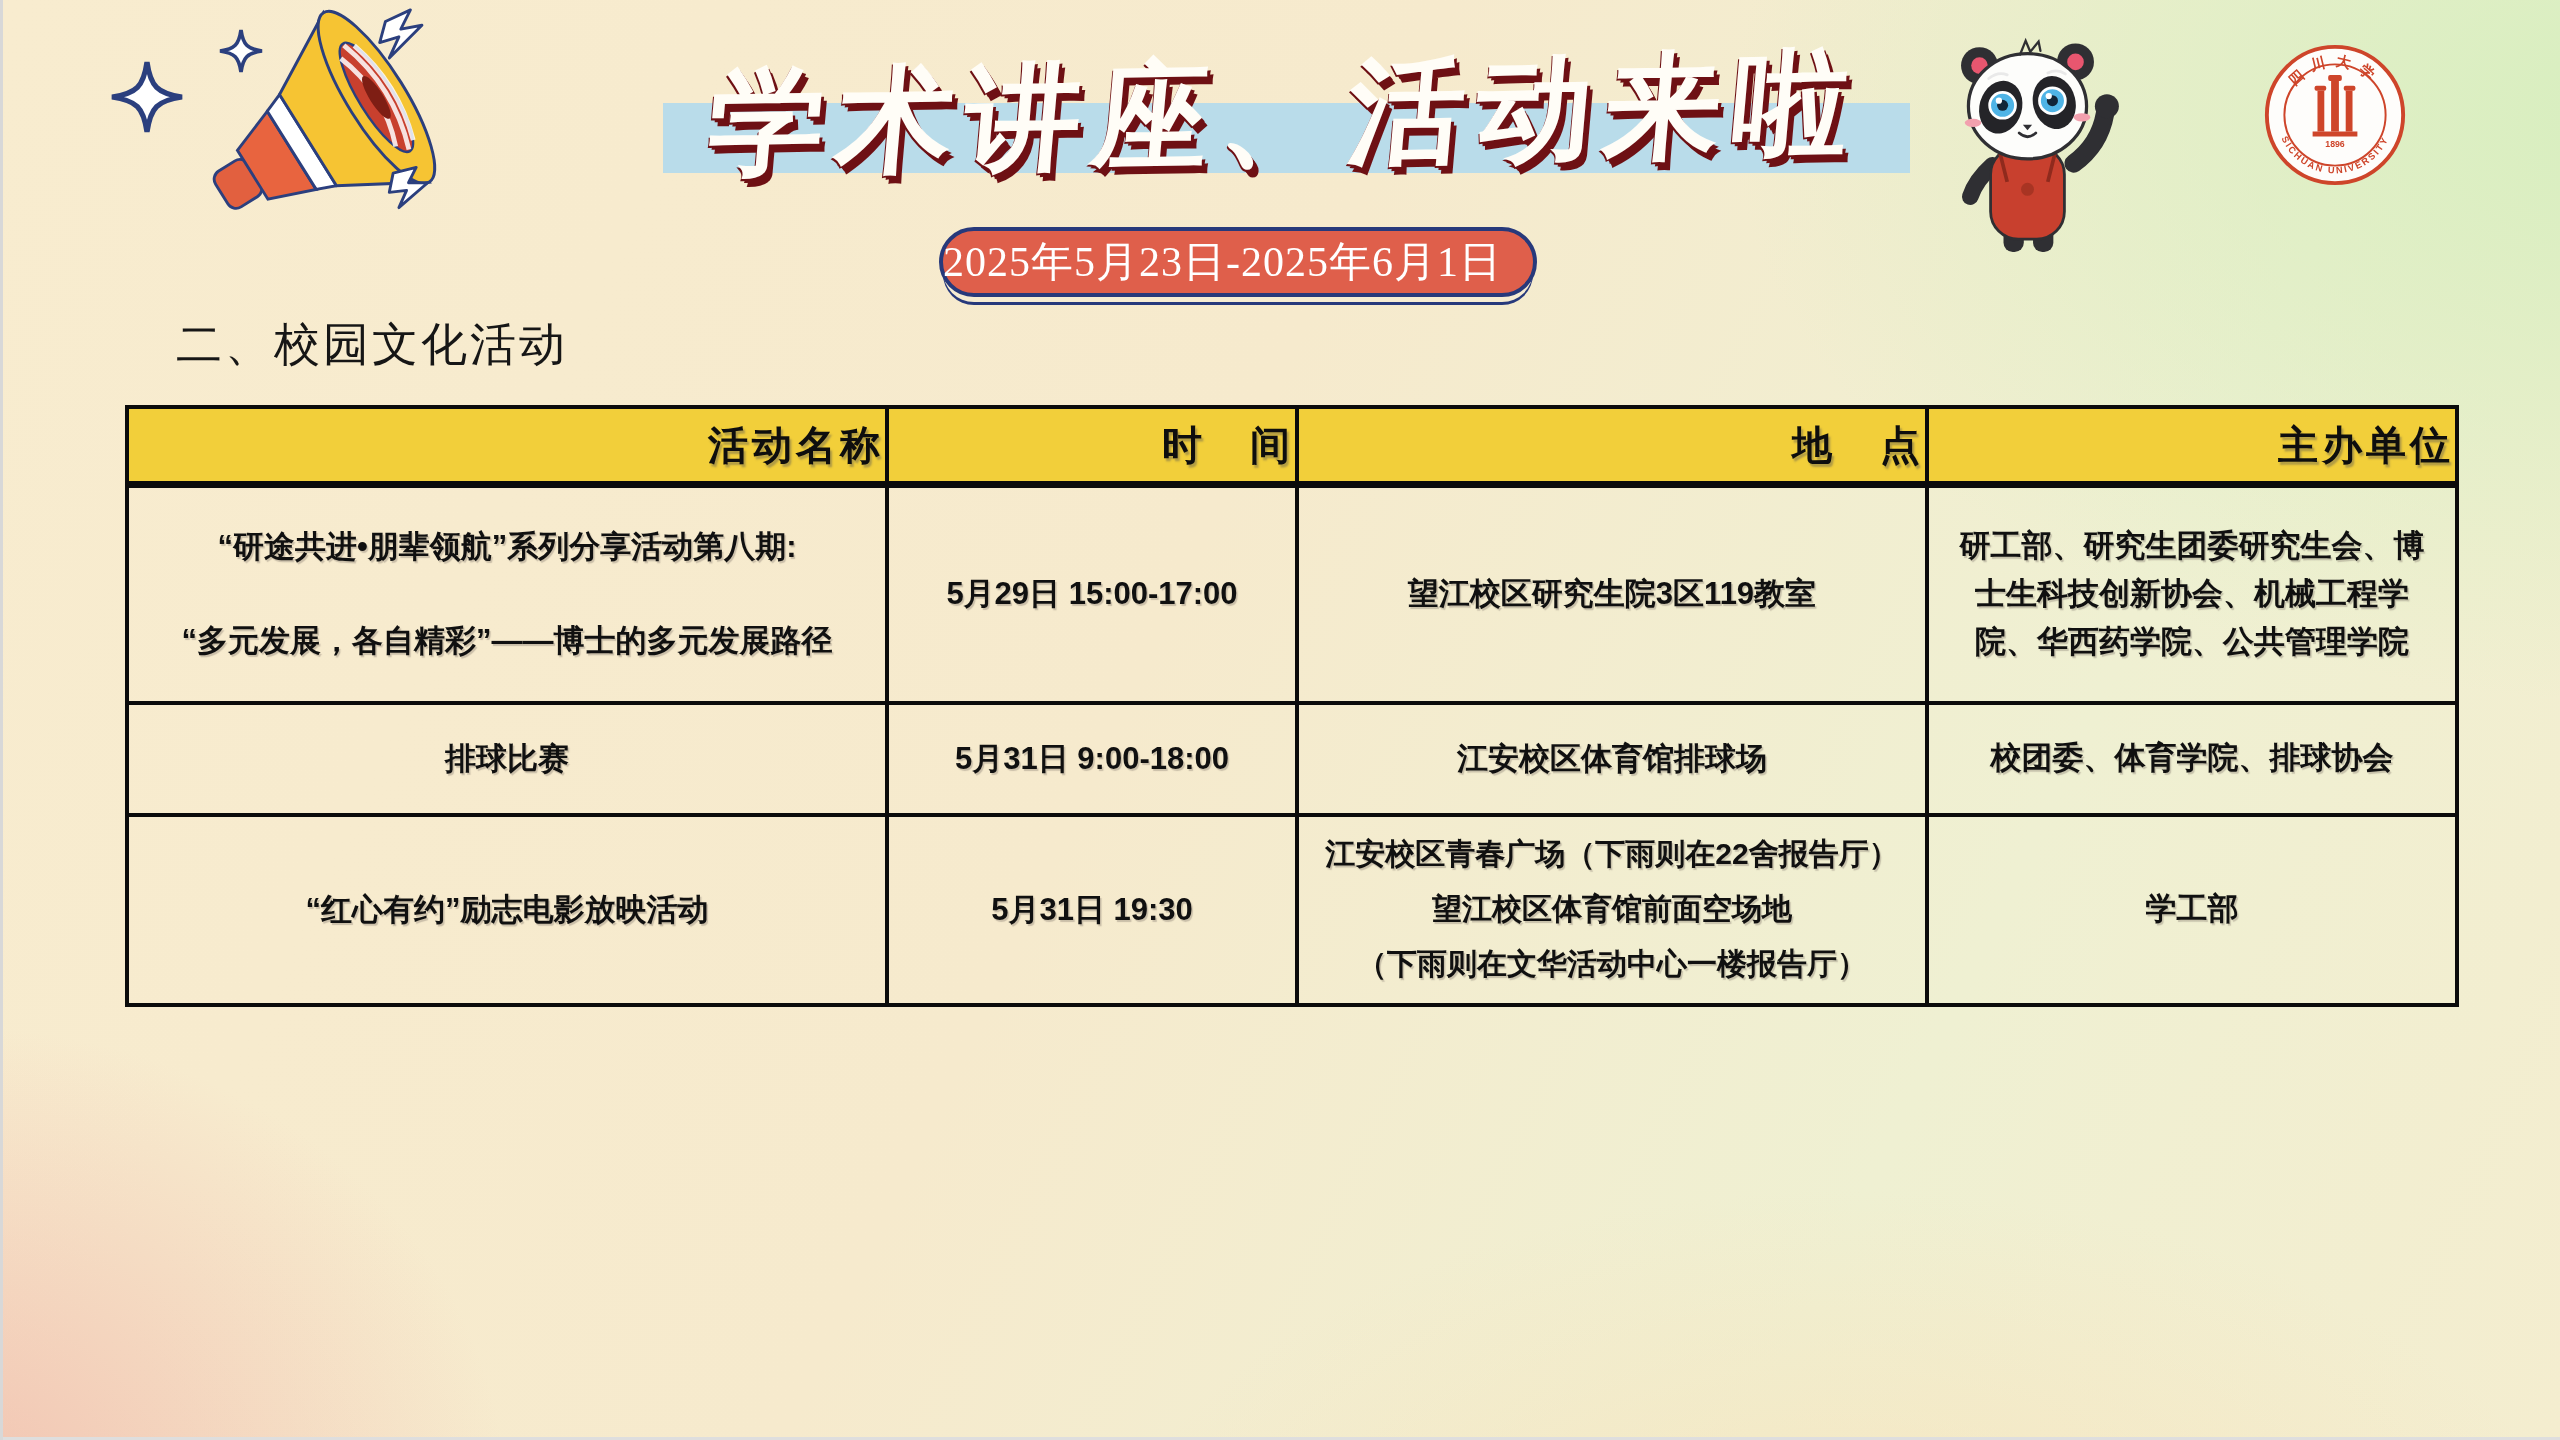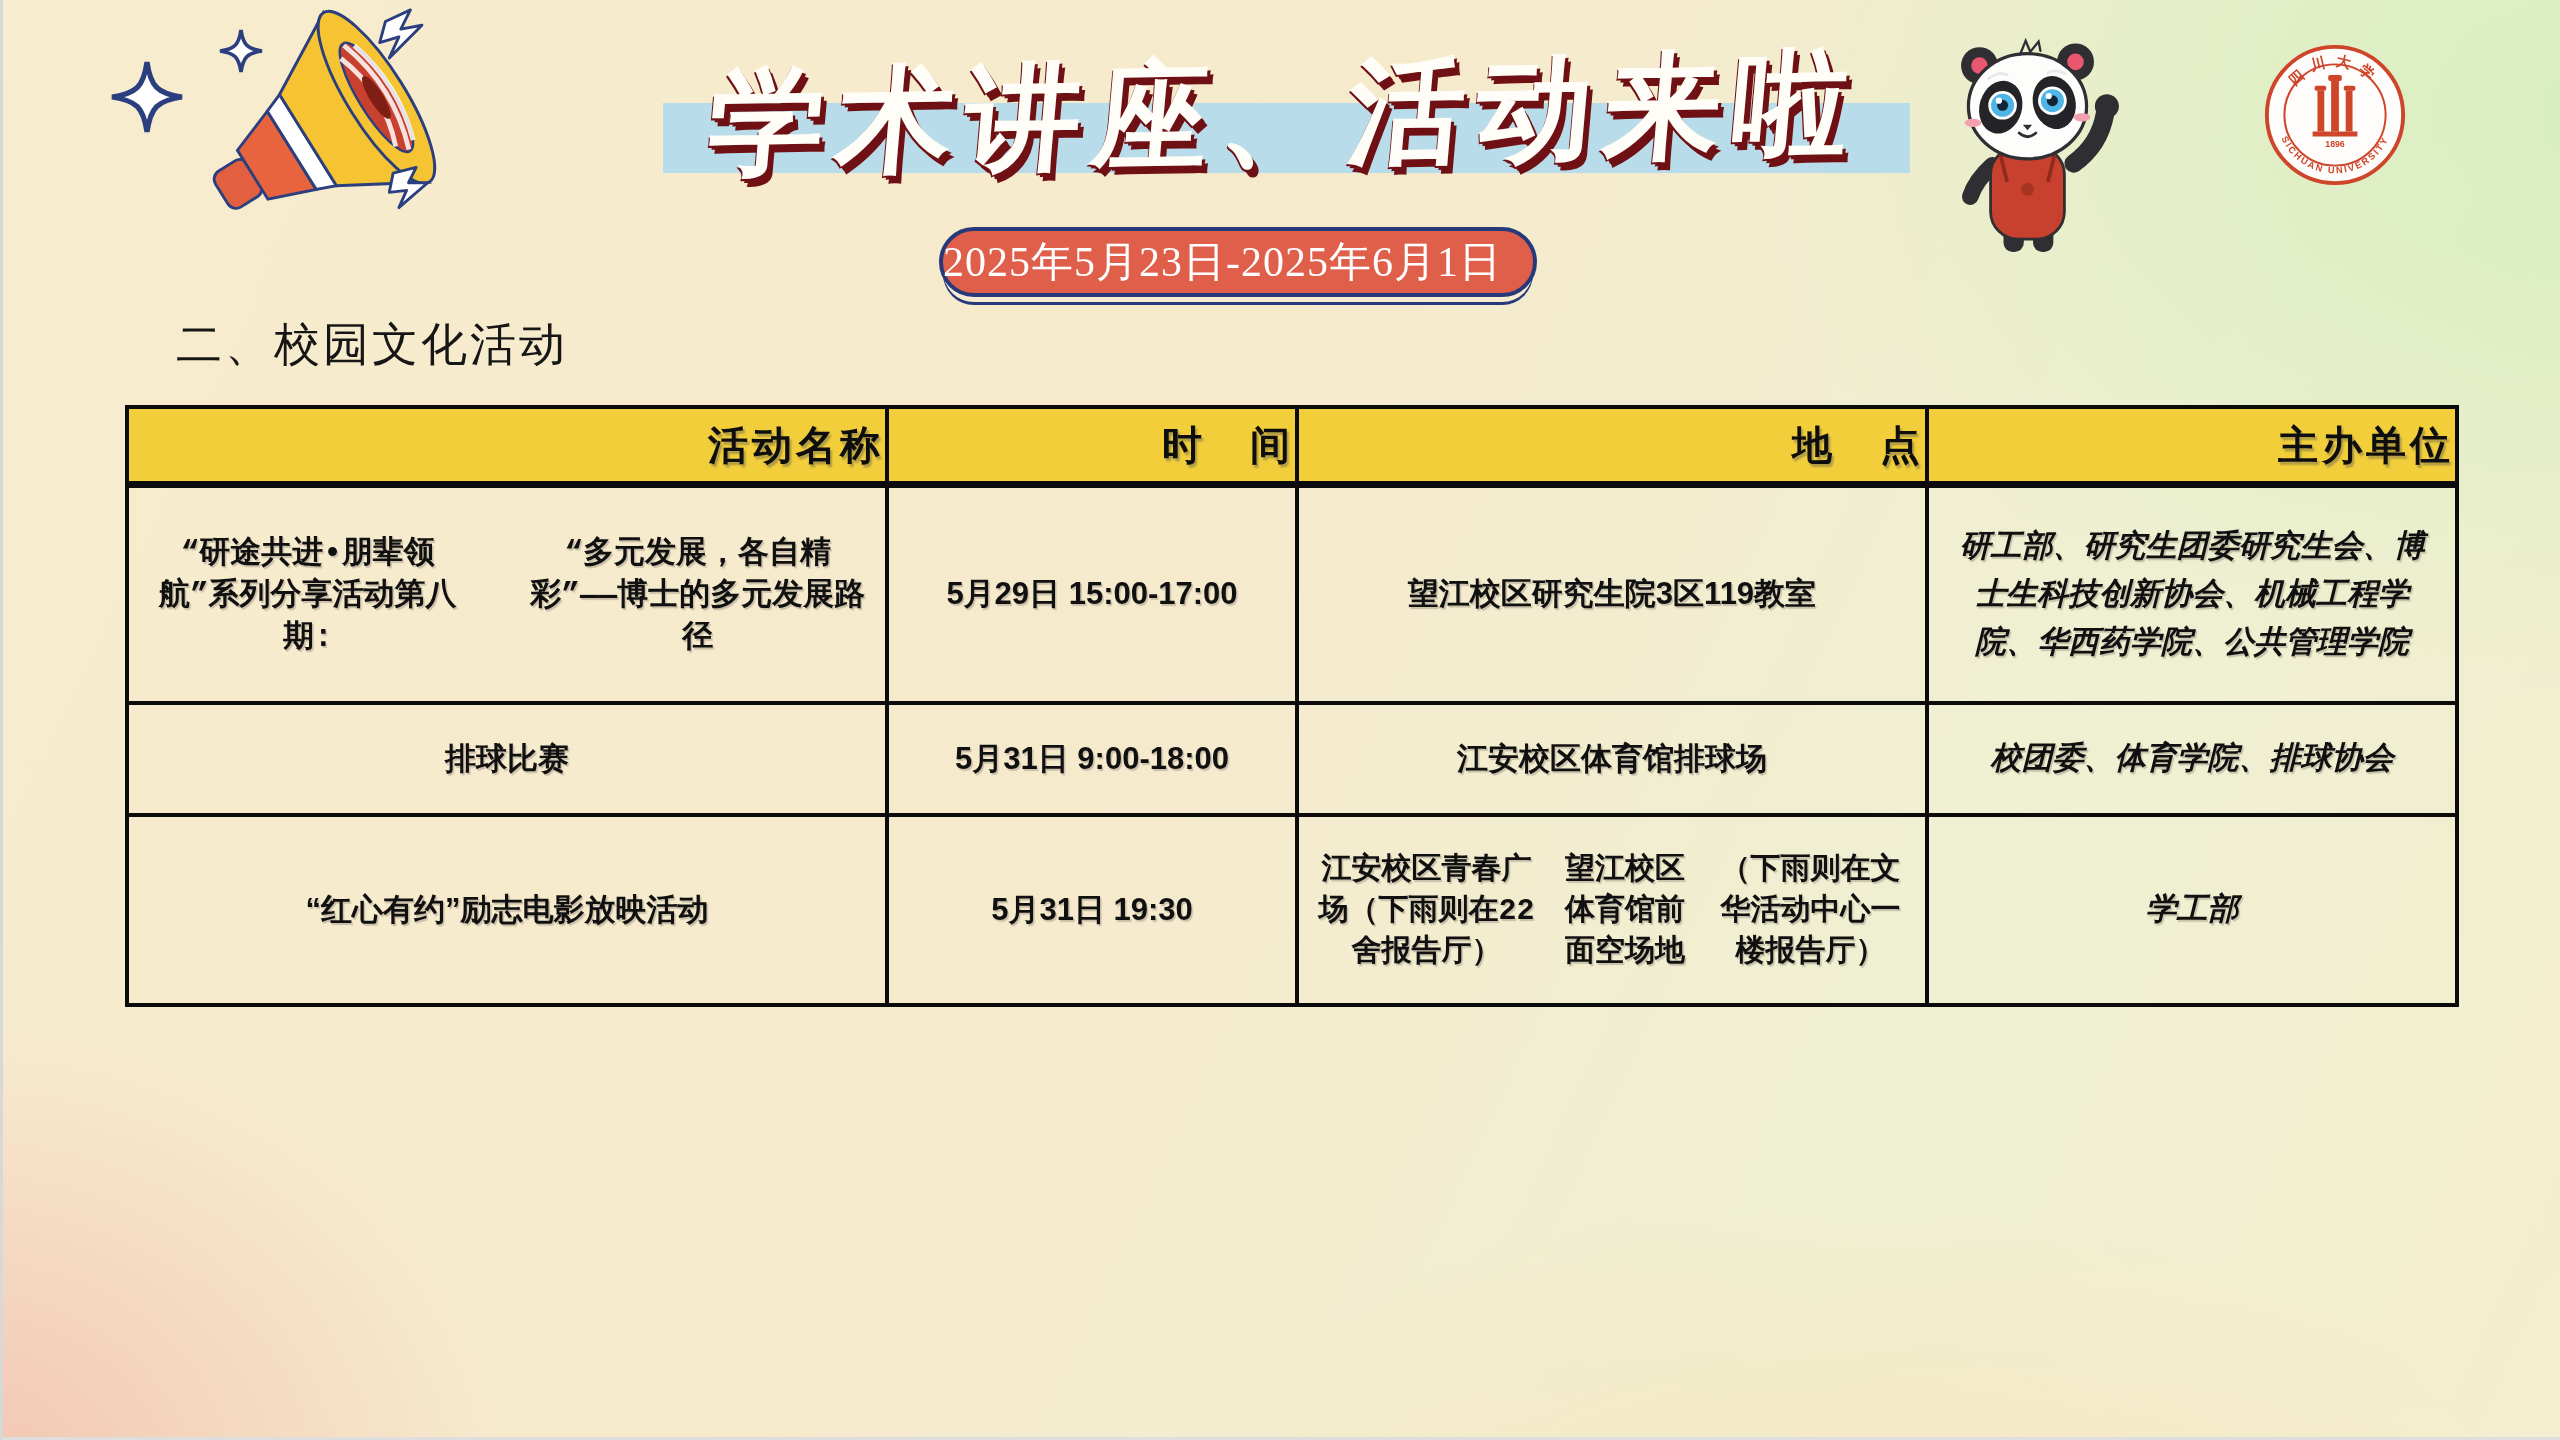--- a/index.html
+++ b/index.html
@@ -34,23 +34,23 @@
     height:70px;background:#F2CF3A;border:4px solid #0B0B0B;border-bottom:7px solid #0B0B0B;
     font-size:40px;font-weight:bold;color:#0E0E0E;letter-spacing:4px;
     text-shadow:2px 3px 2px rgba(95,90,80,0.45);
     text-align:right;
   }
   .act-table td{
     border:4px solid #0B0B0B;font-weight:bold;font-size:31px;color:#101010;
     text-align:center;vertical-align:middle;padding:6px 14px;
     text-shadow:1.5px 2px 1px rgba(120,110,100,0.35);
   }
-  .act-table td.org{padding:6px 20px;line-height:1.55;font-style:italic;}
+  .act-table td.org{padding:6px 20px;line-height:1.55;}
   tr.r0{height:218px} tr.r1{height:192px} tr.r2{height:112px} tr.r3{height:112px} tr.r4{height:190px}
-  .lines{display:flex;flex-direction:row;justify-content:center;font-family:Liberation Mono, monospace;}
+  .lines{display:flex;flex-direction:column;justify-content:center;}
   .gap-lg{gap:52px;} .gap-md{gap:14px;}
   .loc-sm span{font-size:30px;}
   .art{position:absolute;overflow:visible;}
 </style>
 </head>
 <body>
 
 <div class="stage">
 
   <svg class="art" style="left:112px;top:62px;width:70px;height:70px" viewBox="0 0 40 40">

